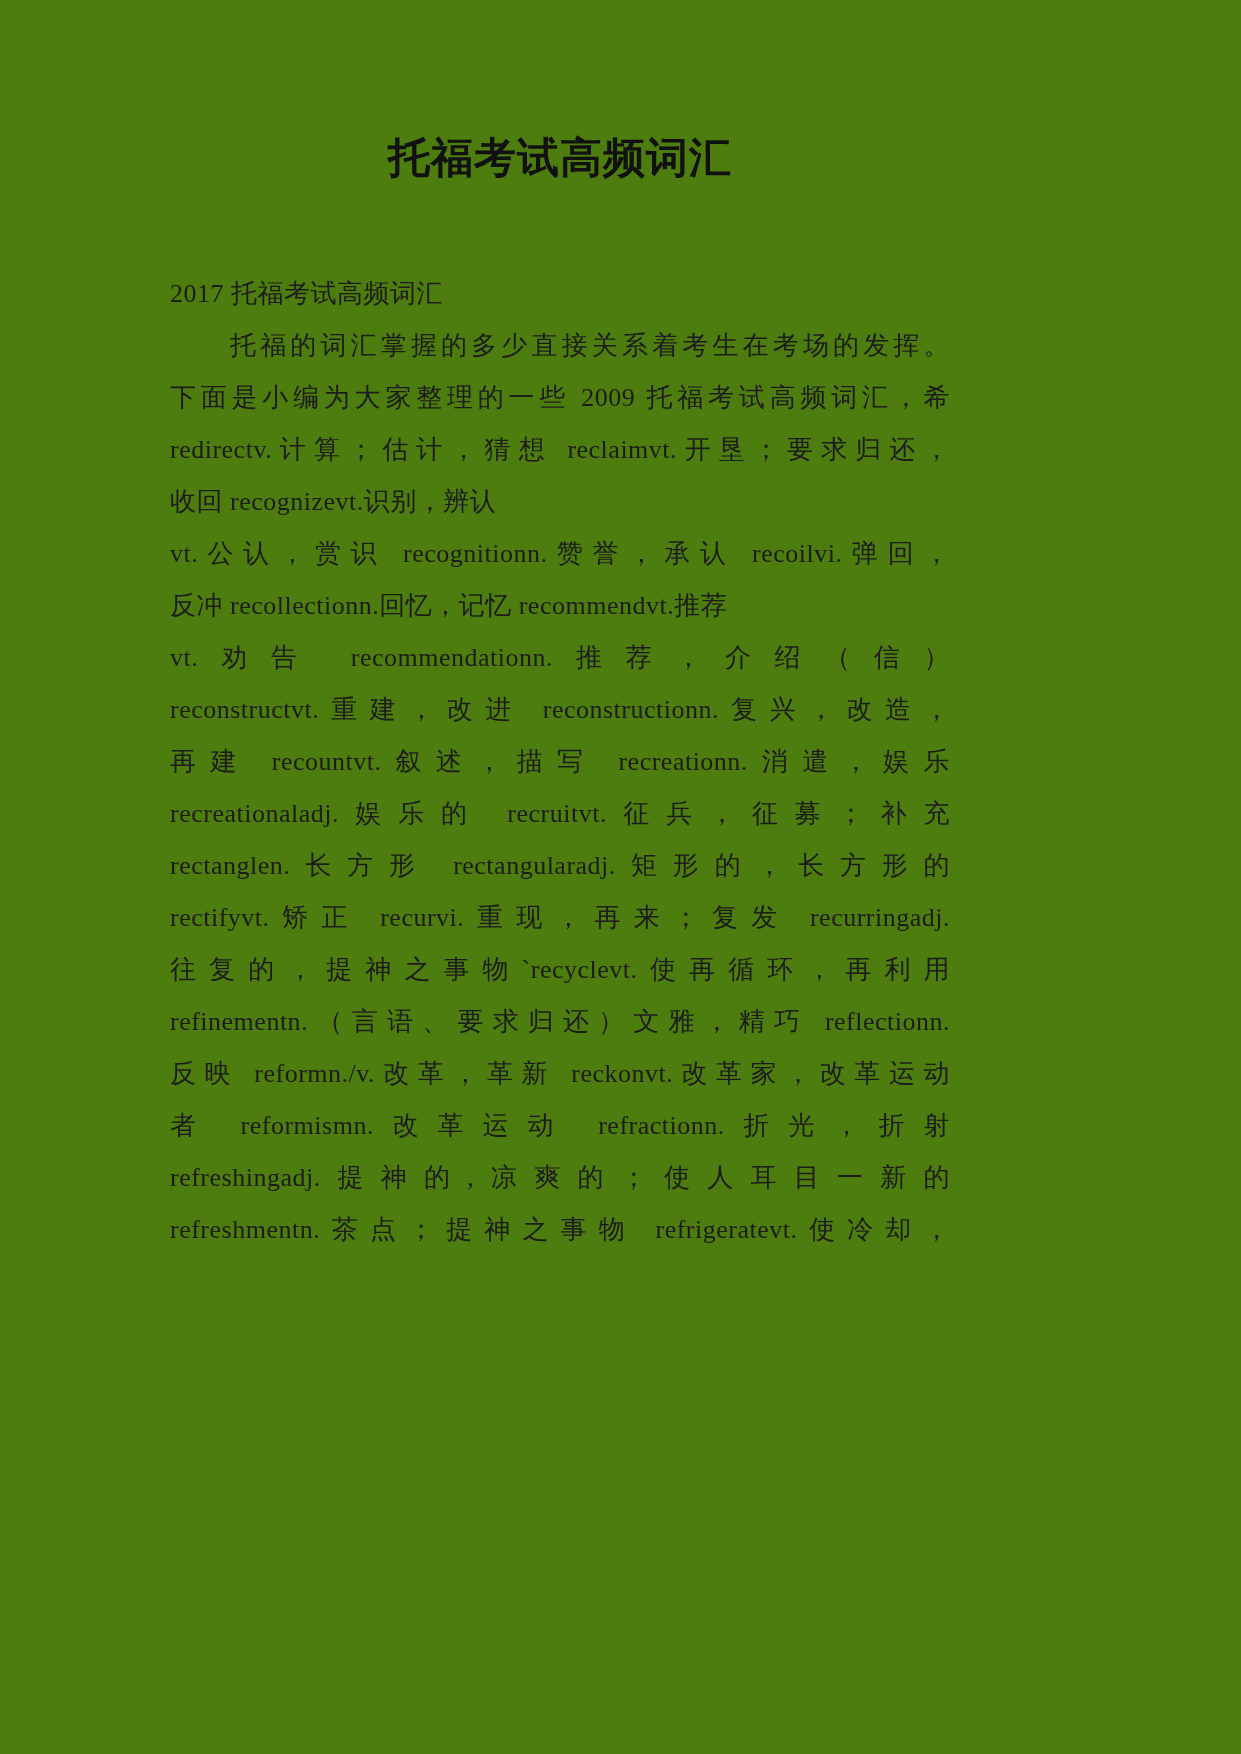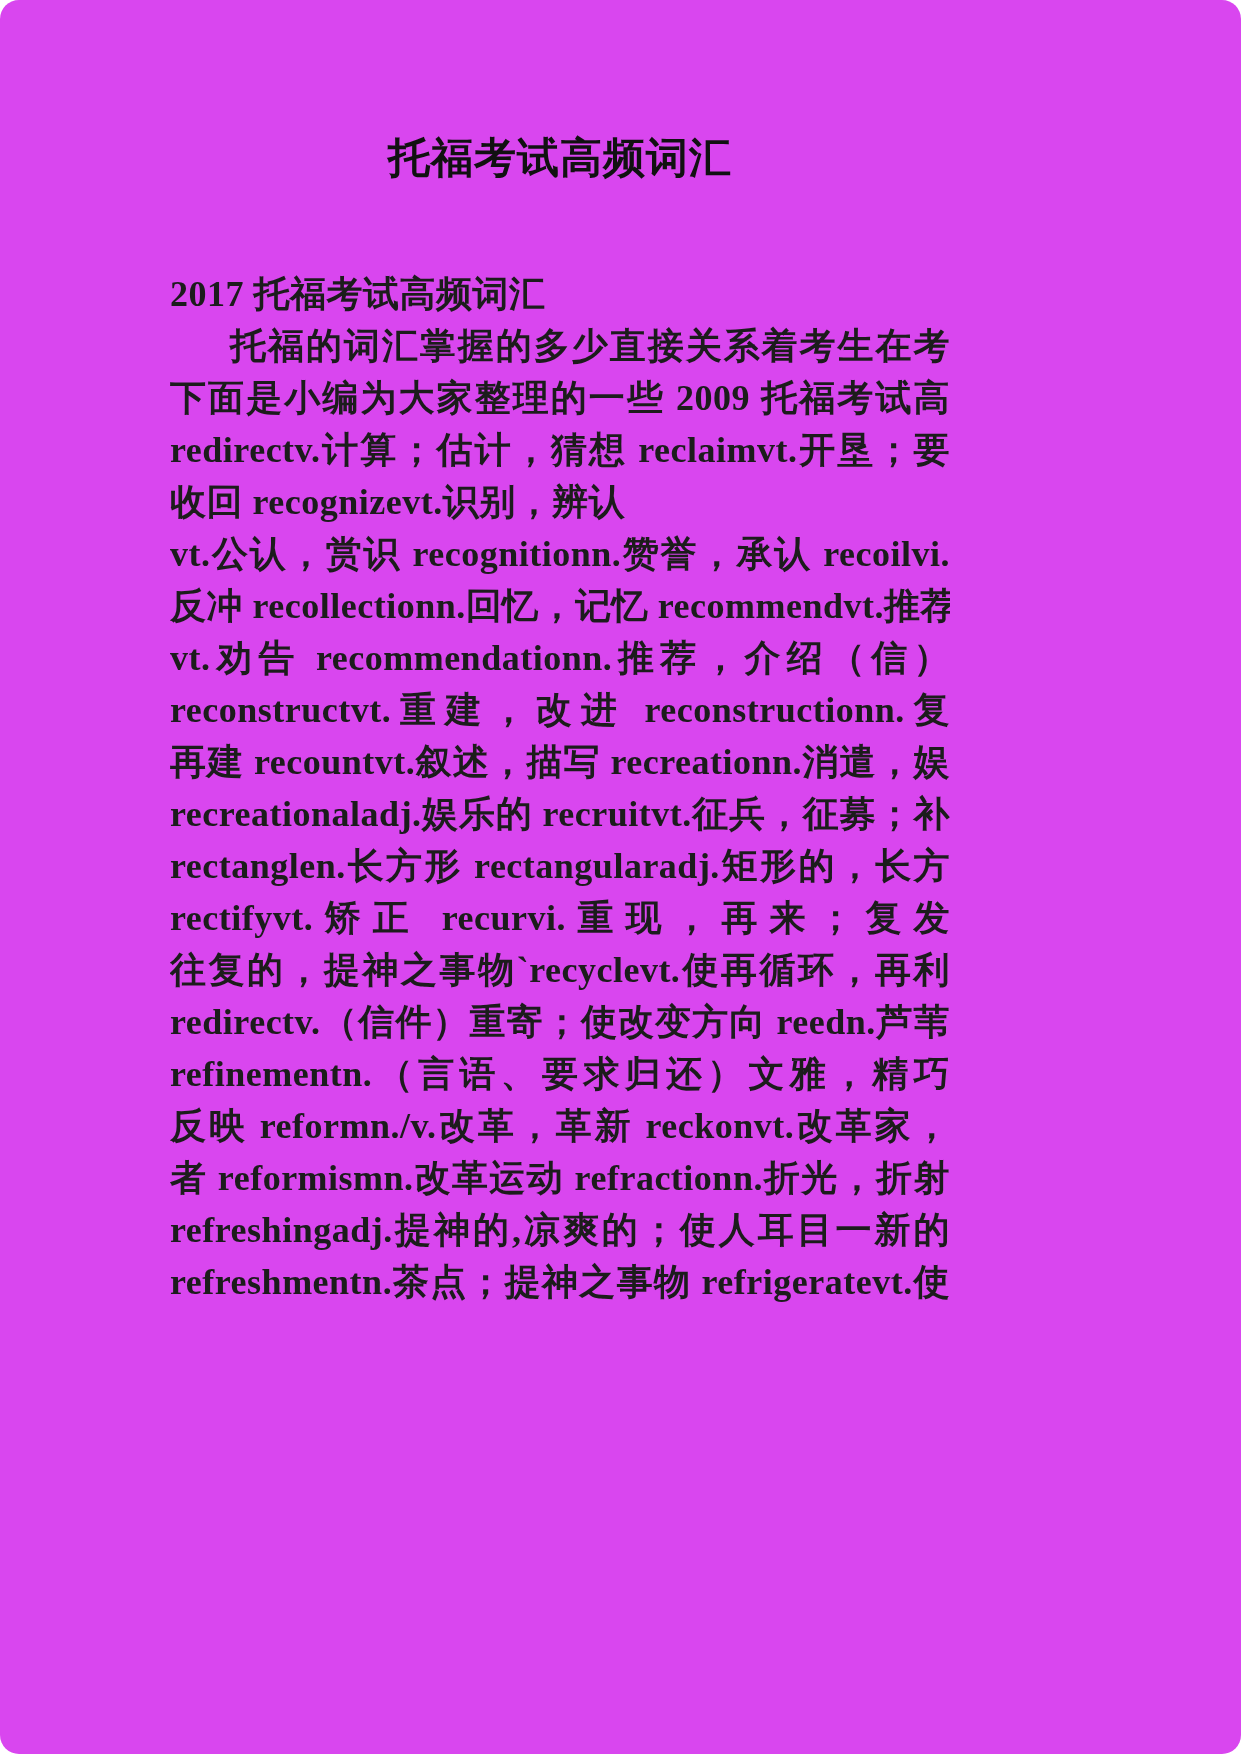--- a/index.html
+++ b/index.html
@@ -12,42 +12,40 @@
     height: 1754px;
     font-family: "Liberation Serif", "DejaVu Serif", serif;
     color: #1c1c1c;
     overflow: hidden;
   }
   .page {
     box-sizing: border-box;
     width: 1241px;
     height: 1754px;
     padding: 130px 291px 0 170px;
-    background: #d946ef;
-    border-radius: 19px;
+    background: #4d7c0f;
   }
   .doc-title {
     margin: 0 0 82px 0;
     font-size: 42px;
     font-weight: bold;
     text-align: center;
     letter-spacing: 1px;
     color: #111111;
   }
   .doc-body {
     width: 780px;
   }
   .line {
-    font-size: 36px;
+    font-size: 26px;
     line-height: 52px;
     height: 52px;
     overflow: hidden;
     white-space: nowrap;
     letter-spacing: 0.5px;
-    font-weight: bold;
   }
   .line.justify {
     white-space: normal;
     text-align: justify;
     text-align-last: justify;
   }
   .line.indent-justify {
     white-space: normal;
     text-align: justify;
     text-align-last: justify;
@@ -67,20 +65,19 @@
       <div class="line plain">收回 recognizevt.识别，辨认</div>
       <div class="line justify">vt.公认，赏识 recognitionn.赞誉，承认 recoilvi.弹回，</div>
       <div class="line plain">反冲 recollectionn.回忆，记忆 recommendvt.推荐</div>
       <div class="line justify">vt.劝告 recommendationn.推荐，介绍（信）</div>
       <div class="line justify">reconstructvt.重建，改进 reconstructionn.复兴，改造，</div>
       <div class="line justify">再建 recountvt.叙述，描写 recreationn.消遣，娱乐</div>
       <div class="line justify">recreationaladj.娱乐的 recruitvt.征兵，征募；补充</div>
       <div class="line justify">rectanglen.长方形 rectangularadj.矩形的，长方形的</div>
       <div class="line justify">rectifyvt.矫正 recurvi.重现，再来；复发 recurringadj.</div>
       <div class="line justify">往复的，提神之事物`recyclevt.使再循环，再利用</div>
-      <div class="line justify">redirectv.（信件）重寄；使改变方向 reedn.芦苇</div>
       <div class="line justify">refinementn.（言语、要求归还）文雅，精巧 reflectionn.</div>
       <div class="line justify">反映 reformn./v.改革，革新 reckonvt.改革家，改革运动</div>
       <div class="line justify">者 reformismn.改革运动 refractionn.折光，折射</div>
       <div class="line justify">refreshingadj.提神的,凉爽的；使人耳目一新的</div>
       <div class="line justify">refreshmentn.茶点；提神之事物 refrigeratevt.使冷却，</div>
     </div>
 </div>
 
 </body></html>

